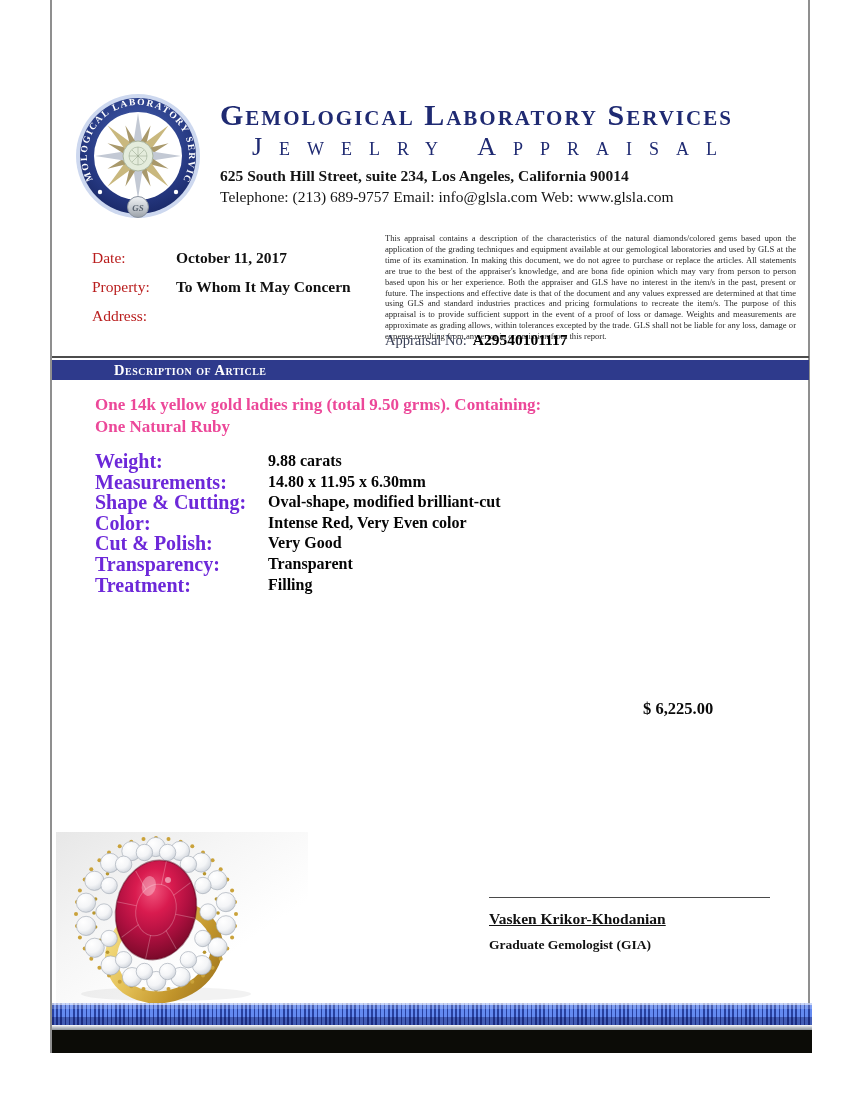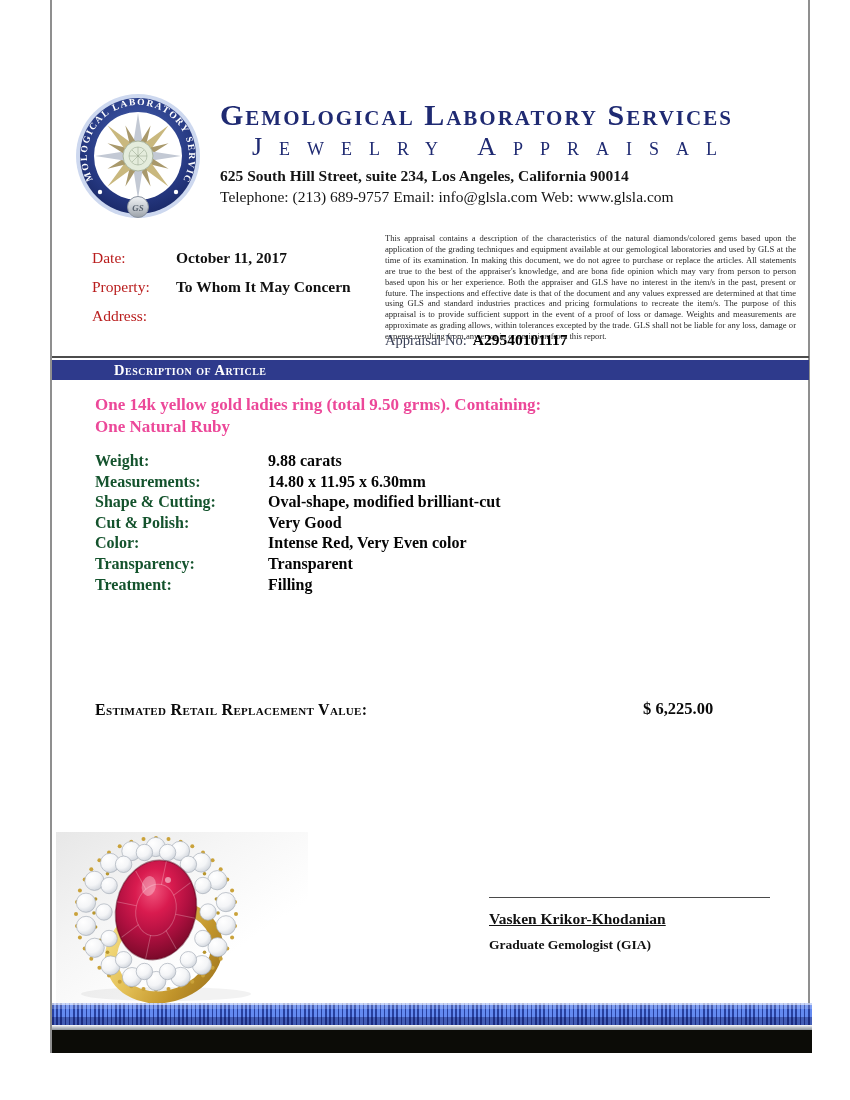--- a/index.html
+++ b/index.html
@@ -36,21 +36,21 @@
   .sep-line { position:absolute; left:52px; top:356px; width:757px; height:2px; background:#4c4c4c; }
   .desc-bar { position:absolute; left:52px; top:360px; width:757px; height:20px;
               background:#2e3a8c; color:#ffffff; font-variant:small-caps; font-weight:700;
               font-size:14.5px; line-height:20px; padding-left:62px; box-sizing:border-box;
               letter-spacing:0.5px; }
 
   
   .intro { position:absolute; left:95px; top:394px; font-size:17px; font-weight:700; line-height:22px; color:#ec4899; }
   .attrs { position:absolute; left:95px; top:451px; }
   .attr-row { display:flex; line-height:20.6px; }
-  .attr-label { width:173px; color:#14532d; font-weight:700; font-size:16px; }
+  .attr-label { width:173px; color:#6d28d9; font-weight:700; font-size:20px; }
   .attr-value { color:#050505; font-weight:700; font-size:16px; }
   .diamonds { position:absolute; left:95px; top:611px; font-weight:700; font-size:16.5px; line-height:22.5px; color:#0a0a0a; }
 
   .value-label { position:absolute; left:95px; top:701px; font-variant:small-caps; font-weight:700;
                  font-size:16px; letter-spacing:0.3px; color:#0a0a0a; }
   .value-amount { position:absolute; left:643px; top:699px; font-weight:700; font-size:16.5px; color:#0a0a0a; }
 
   
   .ring-photo { position:absolute; left:56px; top:832px; width:252px; height:172px; }
 
@@ -173,39 +173,38 @@
     </div>
     <div class="attr-row">
       <span class="attr-label">Measurements:</span>
       <span class="attr-value">14.80 x 11.95 x 6.30mm</span>
     </div>
     <div class="attr-row">
       <span class="attr-label">Shape &amp; Cutting:</span>
       <span class="attr-value">Oval-shape, modified brilliant-cut</span>
     </div>
     <div class="attr-row">
+      <span class="attr-label">Color:</span>
+      <span class="attr-value">Intense Red, Very Even color</span>
+    </div>
+    <div class="attr-row">
       <span class="attr-label">Cut &amp; Polish:</span>
       <span class="attr-value">Very Good</span>
     </div>
     <div class="attr-row">
-      <span class="attr-label">Color:</span>
-      <span class="attr-value">Intense Red, Very Even color</span>
-    </div>
-    <div class="attr-row">
       <span class="attr-label">Transparency:</span>
       <span class="attr-value">Transparent</span>
     </div>
     <div class="attr-row">
       <span class="attr-label">Treatment:</span>
       <span class="attr-value">Filling</span>
     </div>
   </div>
 
 
-  <div class="value-label">Estimated Retail Replacement Value:</div>
   <div class="value-amount">$ 6,225.00</div>
 
   <div class="ring-photo">
     <svg viewBox="0 0 252 172" width="252" height="172">
       <defs>
         <linearGradient id="bgG" x1="0" y1="0" x2="1" y2="1">
           <stop offset="0%" stop-color="#e7e7e7"></stop>
             <stop offset="35%" stop-color="#f5f5f5"></stop>
             <stop offset="70%" stop-color="#ffffff"></stop>
         </linearGradient>

